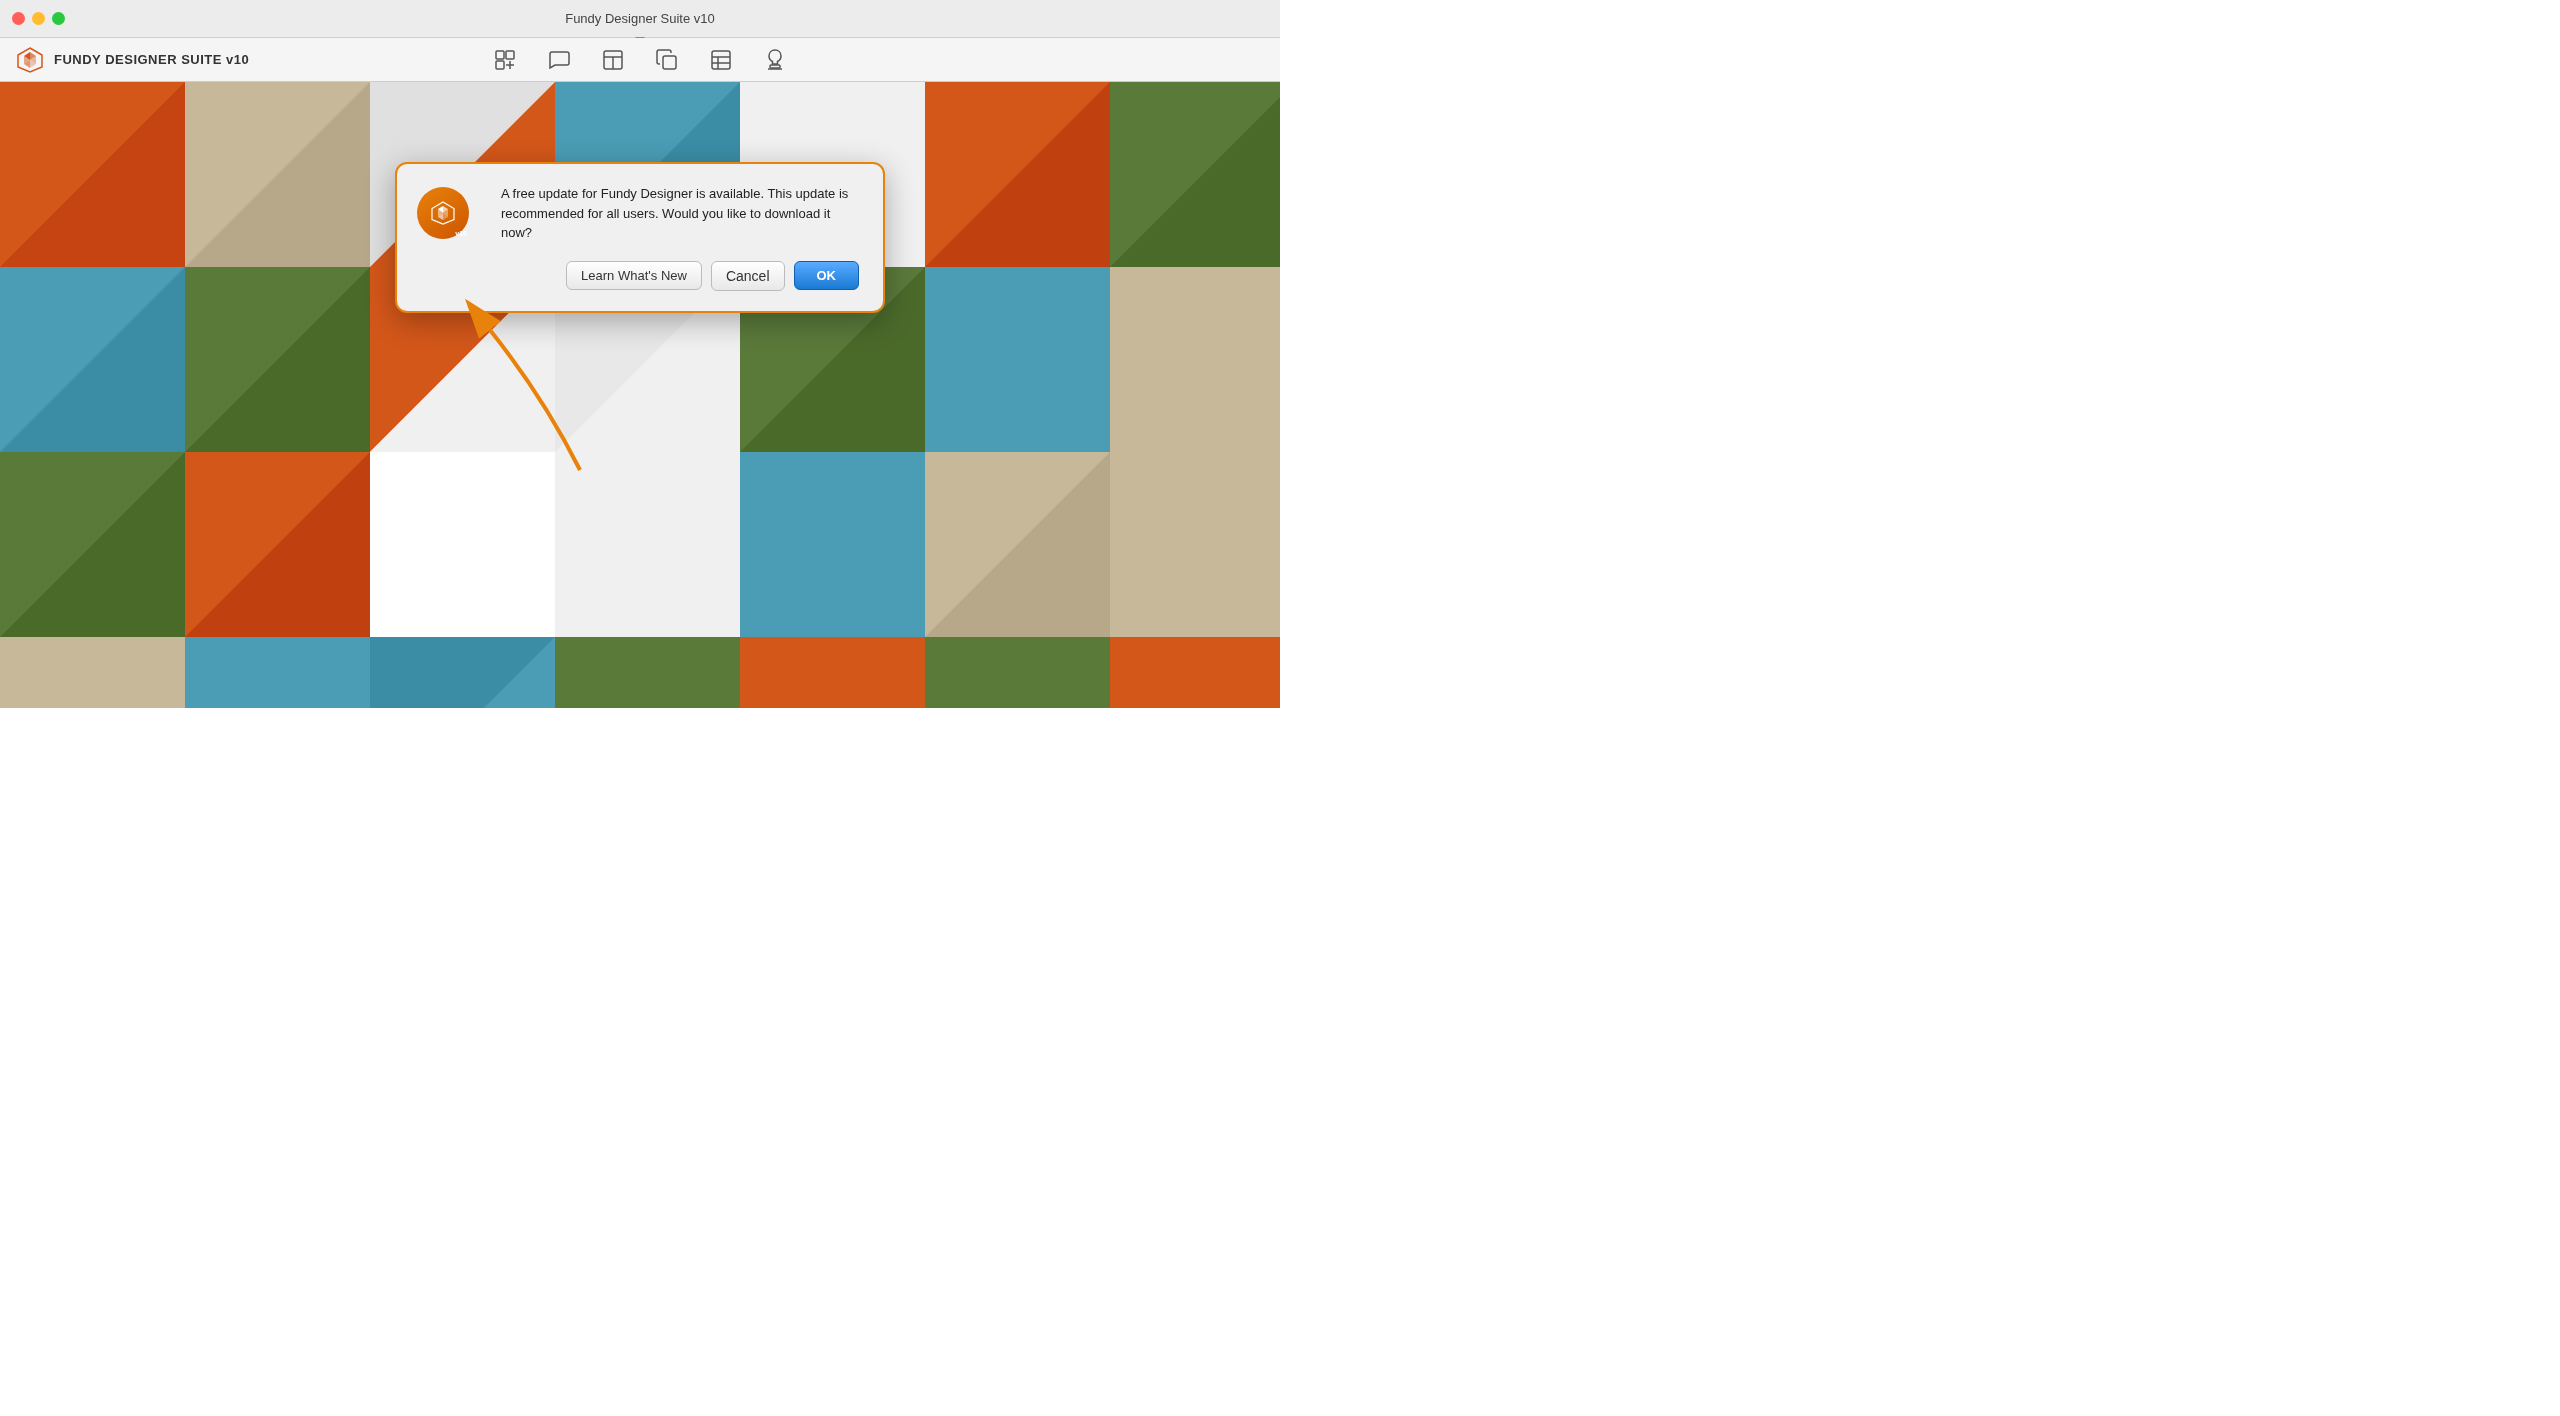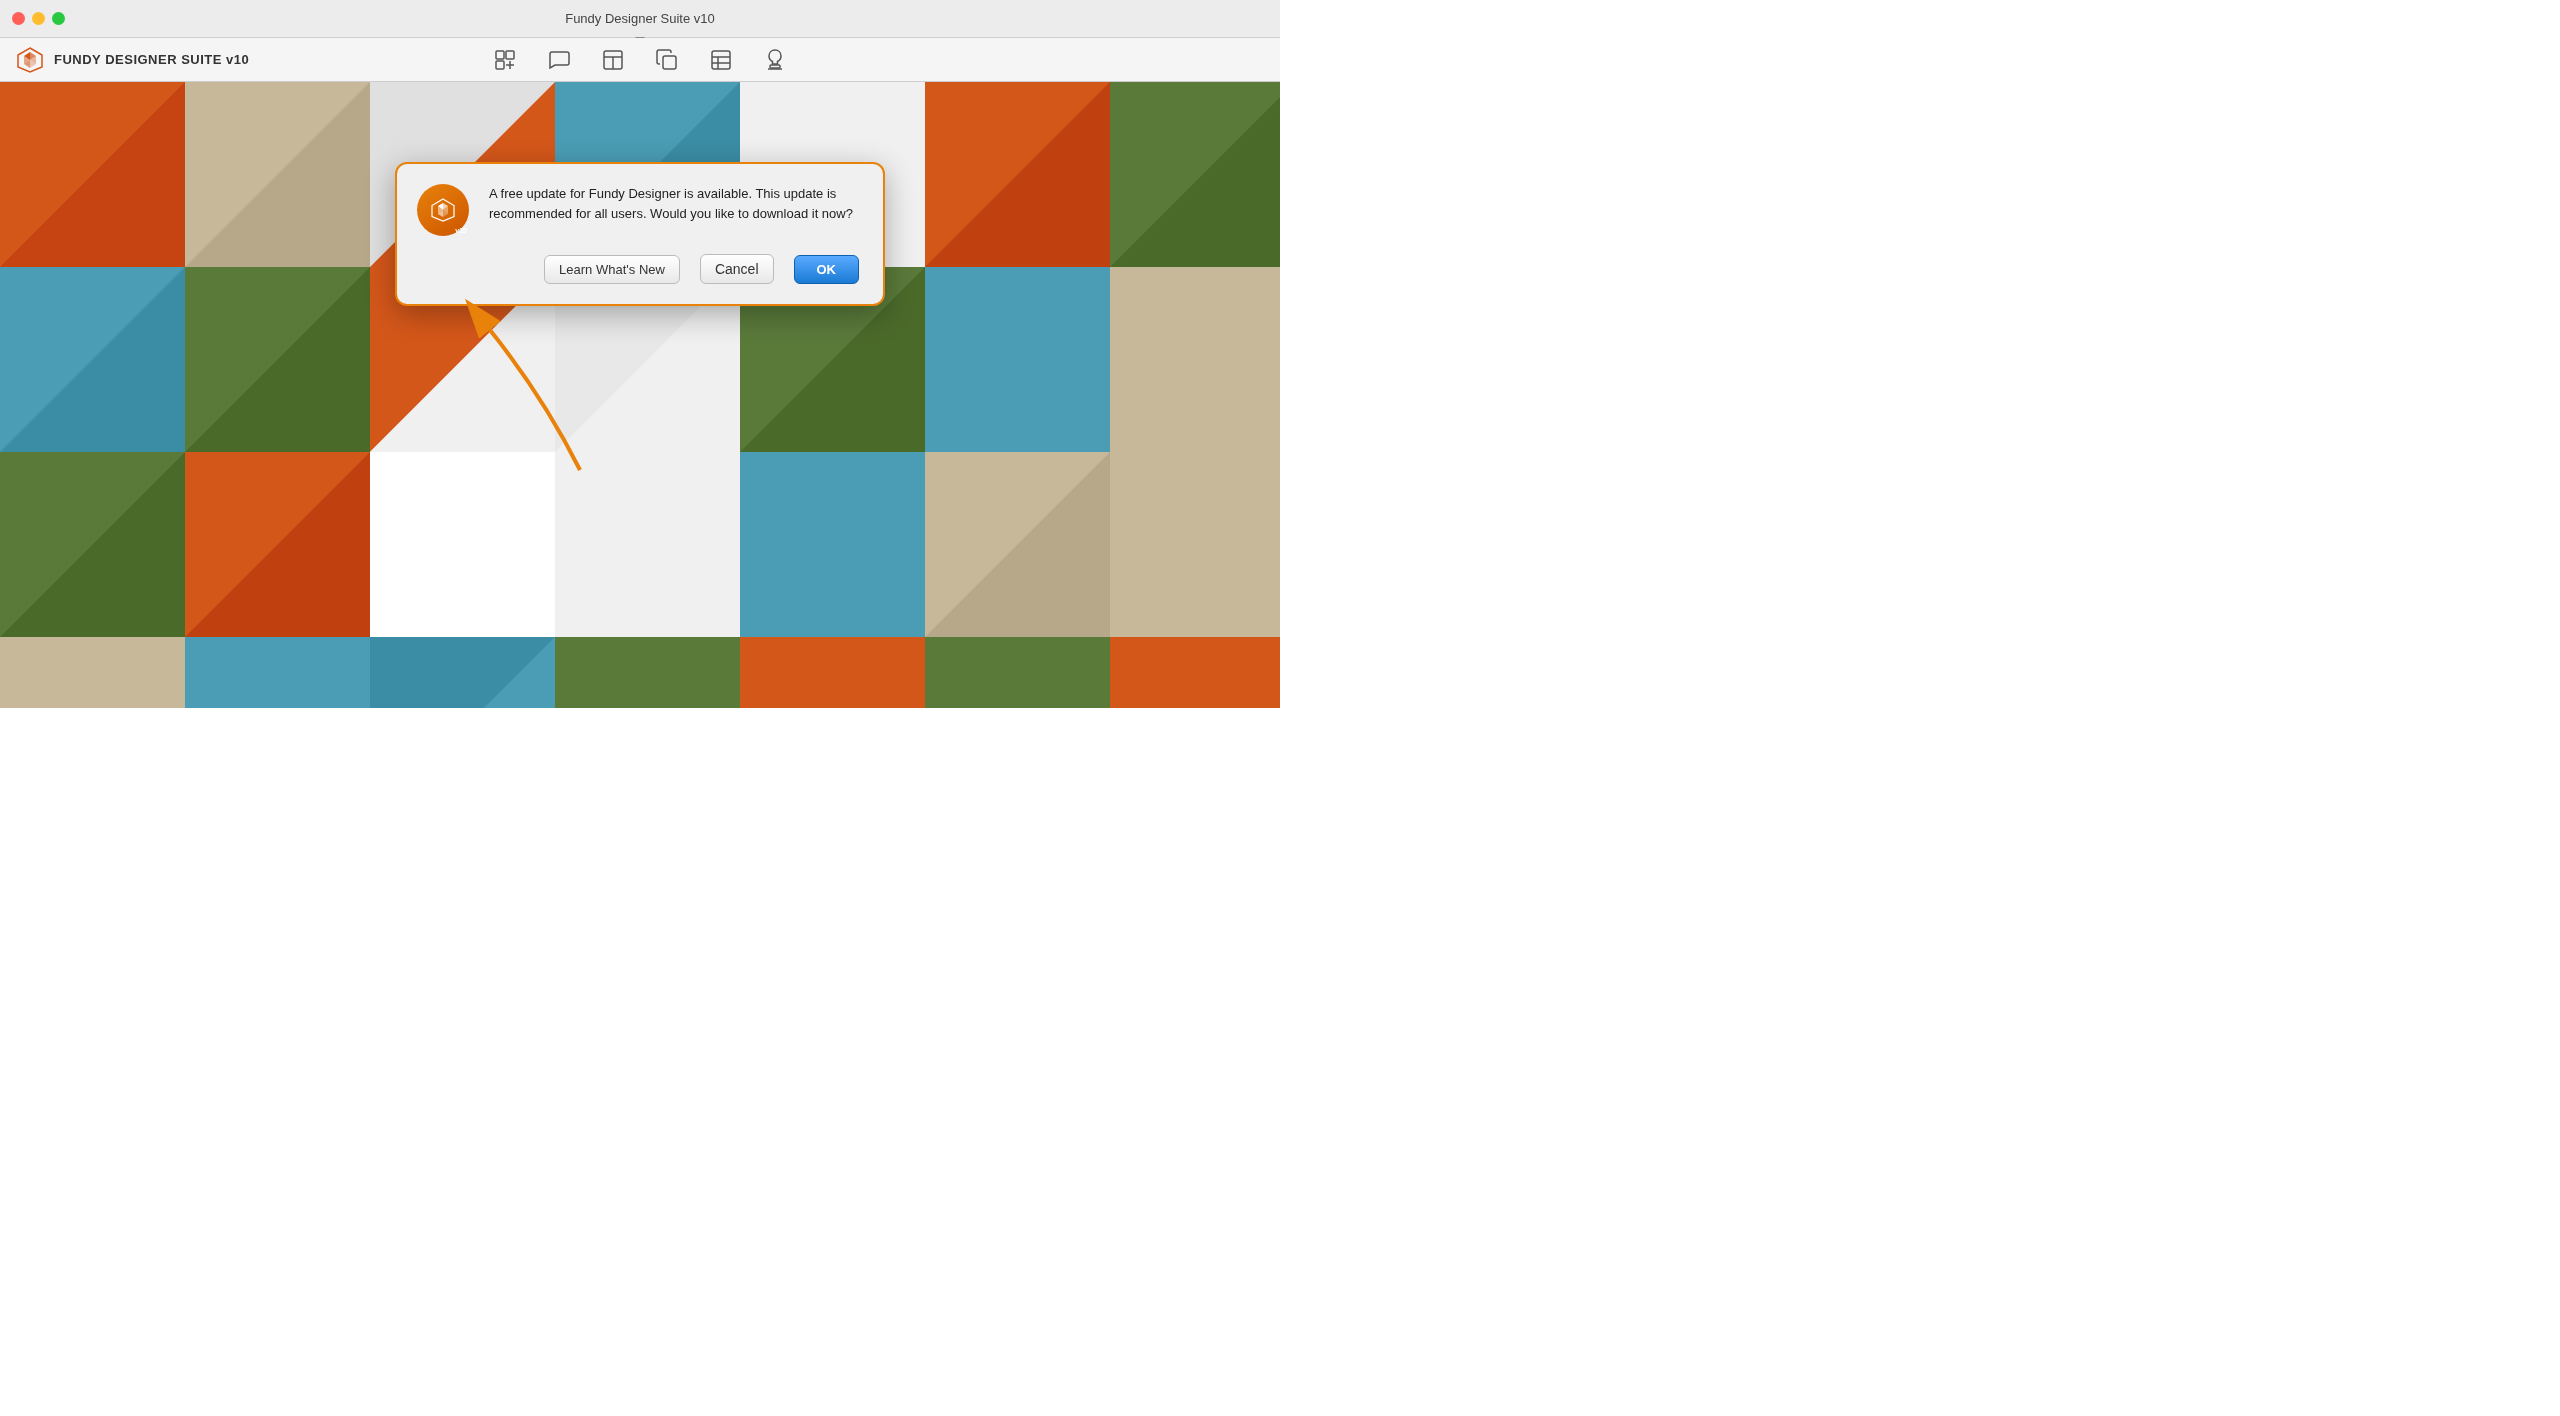--- a/index.html
+++ b/index.html
@@ -131,22 +131,22 @@
       background: #f0f0f0;
       border: 2.5px solid #e8820a;
       border-radius: 12px;
       width: 490px;
       padding: 20px 24px 20px 20px;
       box-shadow: 0 8px 30px rgba(0,0,0,0.3);
     }
 
     .dialog-body {
       display: flex;
-      gap: 20px;
-      align-items: flex-start;
+      gap: 32px;
+      align-items: center;
       margin-bottom: 18px;
     }
 
     .dialog-icon-wrap {
       width: 52px;
       height: 52px;
       border-radius: 50%;
       background: linear-gradient(145deg, #e8820a, #cc5500);
       display: flex;
       align-items: center;
@@ -172,21 +172,21 @@
 
     .dialog-text {
       font-size: 13px;
       line-height: 1.5;
       color: #222;
     }
 
     .dialog-buttons {
       display: flex;
       justify-content: flex-end;
-      gap: 20px;
+      gap: 9px;
       align-items: center;
     }
 
     .btn-learn {
       background: linear-gradient(to bottom, #fff, #e8e8e8);
       border: 1px solid #bbb;
       border-radius: 6px;
       padding: 6px 14px;
       font-size: 13px;
       color: #333;

